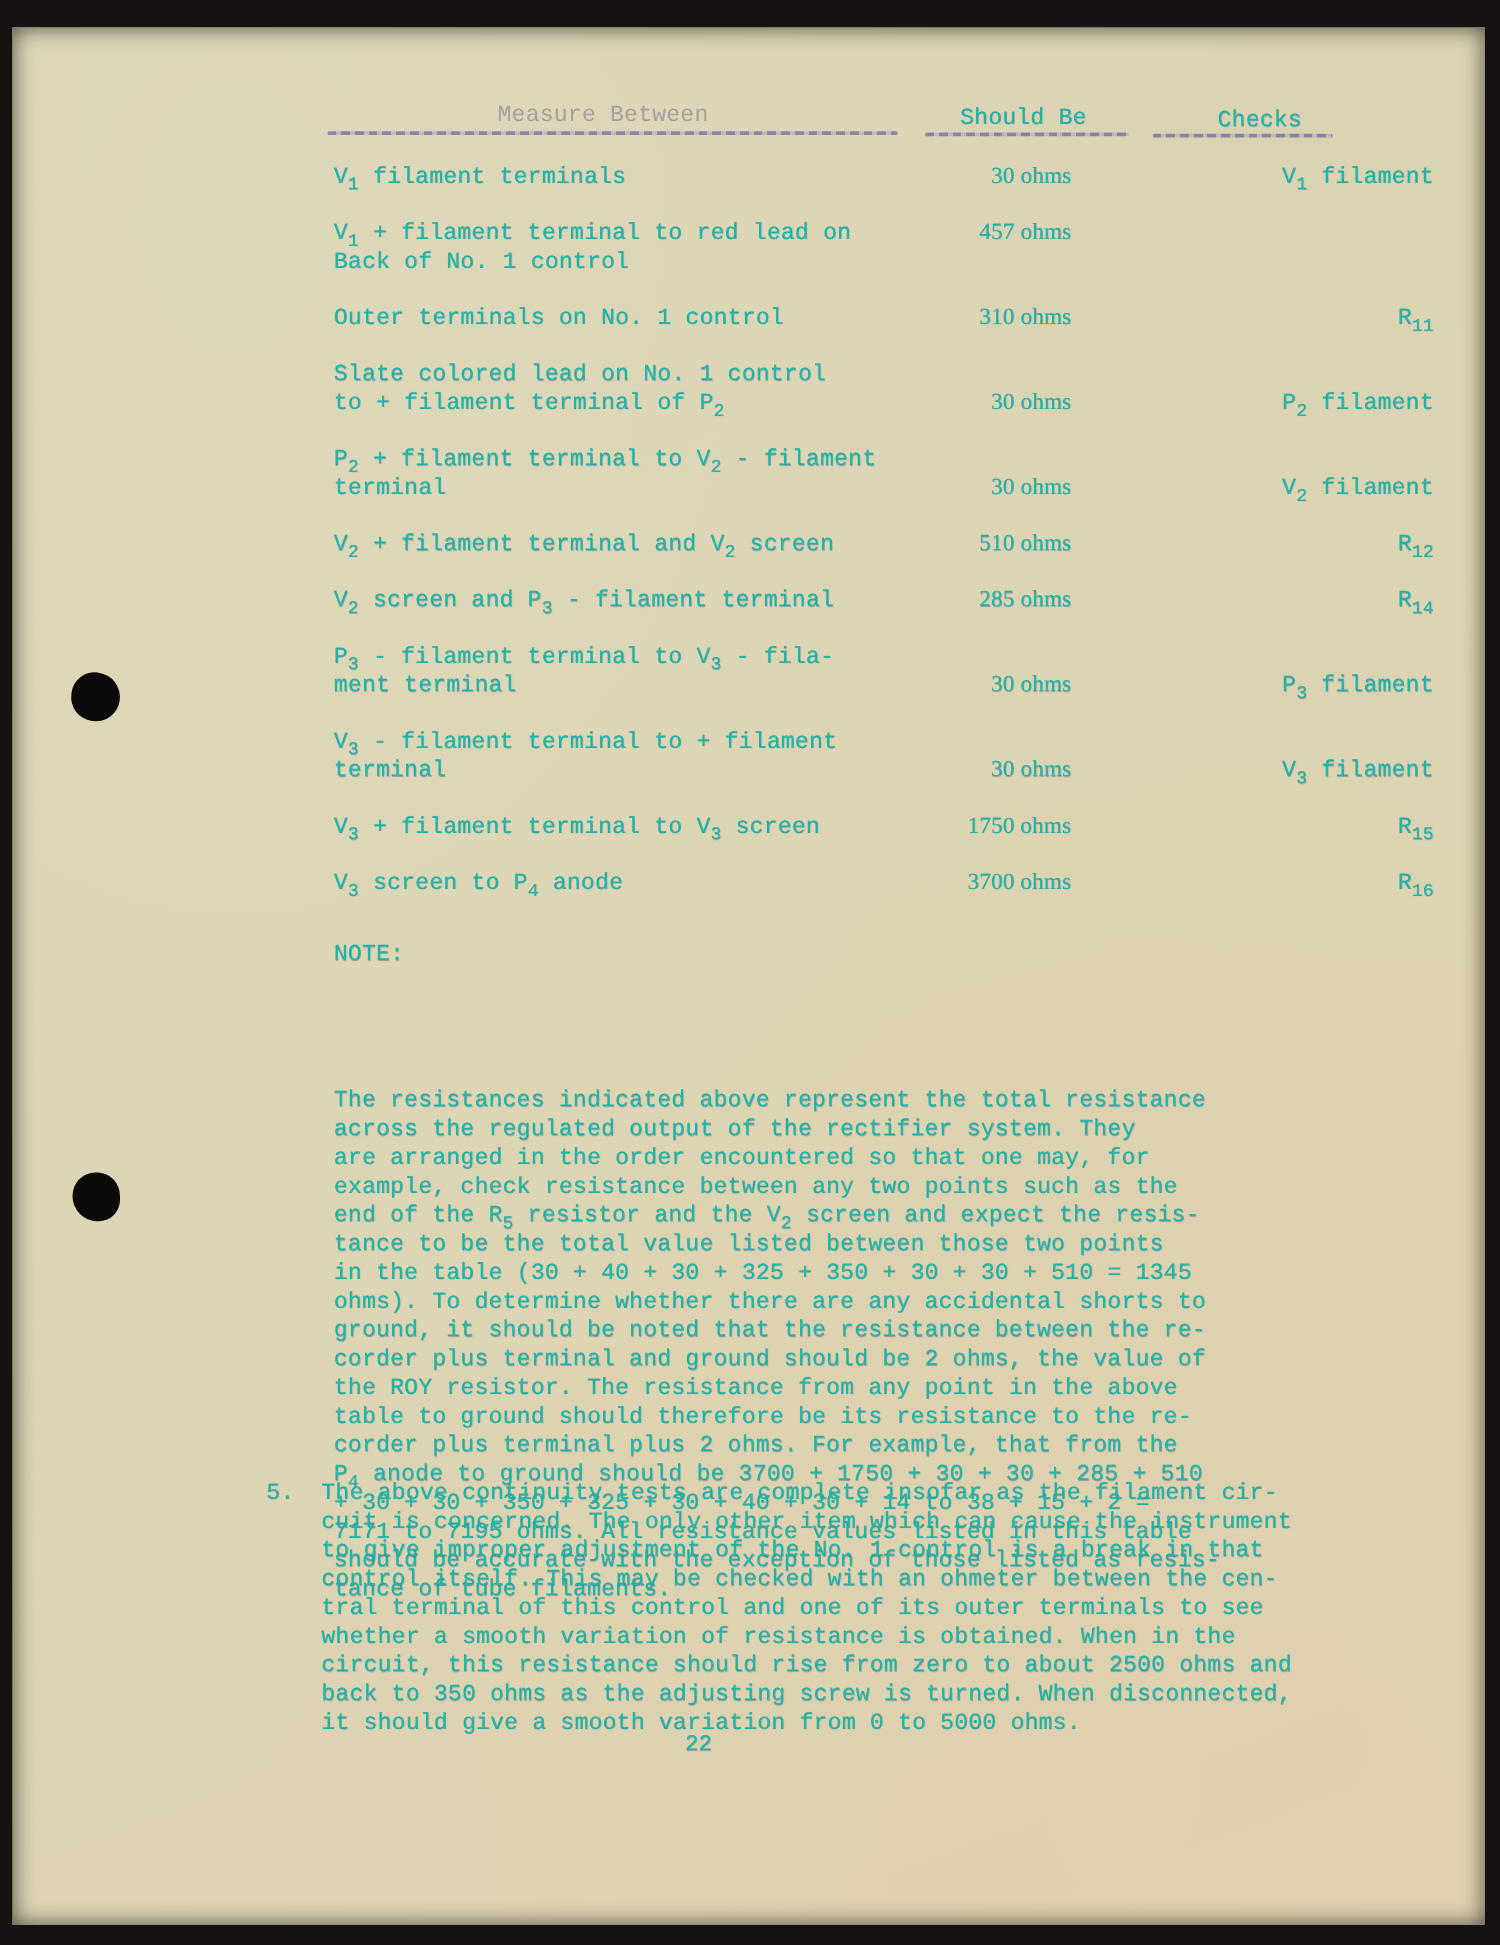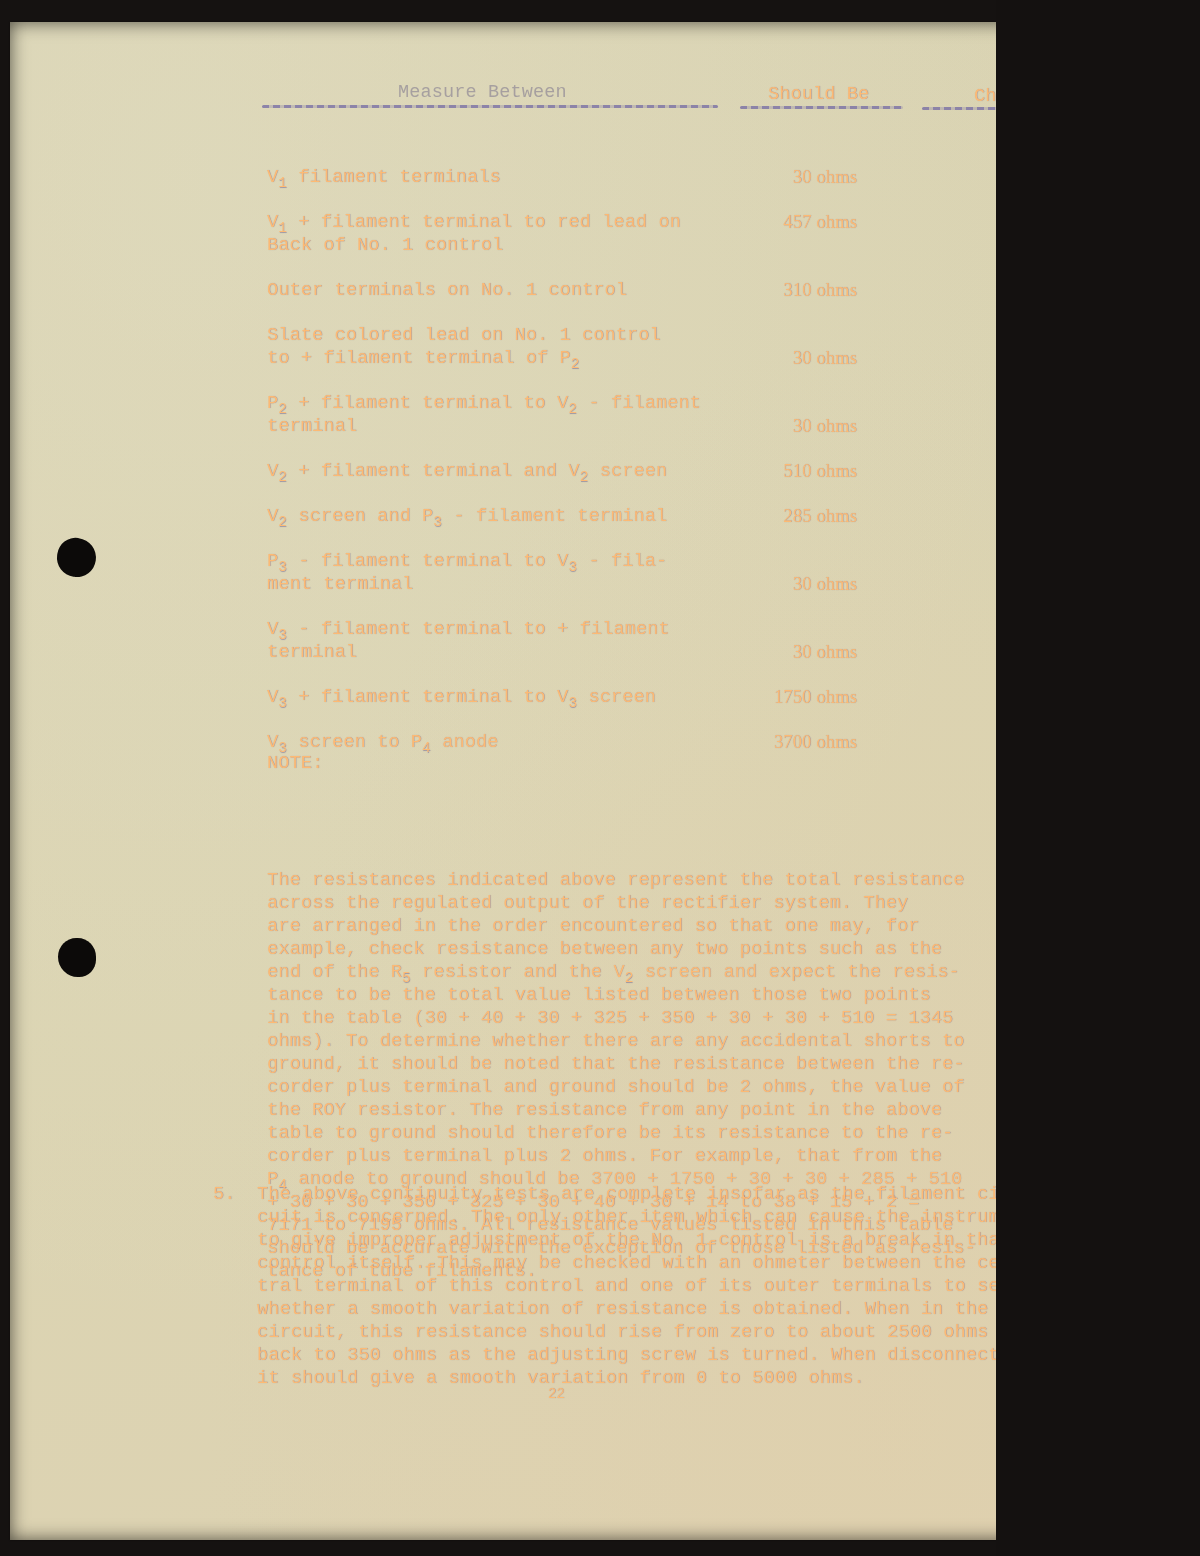--- a/index.html
+++ b/index.html
@@ -1,53 +1,53 @@
 <!DOCTYPE html>
 <html><head>
 <meta charset="utf-8">
 <style>
   html,body{margin:0;padding:0;background:#141110;}
   .scan{
-    position:relative;width:996px;height:1556px;overflow:hidden;
+    position:relative;width:1200px;height:1556px;overflow:hidden;
     background:#151211;
     font-family:"Liberation Mono","DejaVu Sans Mono",monospace;
   }
   .paper{
     position:absolute;left:10px;top:22px;width:1178px;height:1518px;
     background:
       radial-gradient(ellipse at 75% 92%, rgba(224,206,170,.55), rgba(224,206,170,0) 55%),
       radial-gradient(ellipse at 15% 10%, rgba(230,226,200,.35), rgba(230,226,200,0) 60%),
       linear-gradient(160deg,#d9d3b3 0%,#dbd4b2 55%,#ded2b2 100%);
     box-shadow:0 0 18px rgba(0,0,0,.65) inset, 0 0 2px rgba(0,0,0,.4);
   }
   .hole{position:absolute;background:#0c0a09;border-radius:50%;}
   .hole-1{left:57px;top:538px;width:39px;height:39px;transform:rotate(8deg);border-radius:48% 52% 50% 50%;}
   .hole-2{left:58px;top:938px;width:38px;height:39px;border-radius:50% 50% 46% 54%;}
-  .ink{color:#fdba74;text-shadow:0.4px 0.4px 0.8px rgba(80,70,140,.45);}
+  .ink{color:#14b8a6;text-shadow:0.4px 0.4px 0.8px rgba(80,70,140,.45);}
   .txt{font-size:18.5px;line-height:23px;letter-spacing:.15px;white-space:pre-line;}
   sub{font-size:.78em;vertical-align:-0.38em;line-height:0;}
   .hdr{position:absolute;font-size:18.5px;letter-spacing:.15px;}
   .hdr-faded{color:rgba(122,115,140,.55);text-shadow:none;}
   .rule{
     position:absolute;height:3px;opacity:.7;border-radius:2px;
     background:repeating-linear-gradient(90deg,#6a60a2 0 7px,rgba(106,96,162,.35) 7px 11px);
   }
-  .table{position:absolute;left:267px;top:130px;width:880px;margin-top:36px;}
+  .table{position:absolute;left:267px;top:130px;width:880px;}
   .row{display:grid;grid-template-columns:475px 115px 1fr;margin-bottom:22px;}
   .row .c1{white-space:pre-line;}
   .row .c2{text-align:right;font-family:Liberation Serif, serif;}
   .row .c3{padding-left:73px;text-align:right;}
   .row.end .c2,.row.end .c3{align-self:end;}
   .note{position:absolute;left:267px;top:752px;display:flex;flex-direction:column;}
   .note-label{width:73px;flex:0 0 73px;}
   .note-text{width:760px;margin-top:44px;}
   .item5{position:absolute;left:213px;top:1183px;display:flex;}
   .item5-num{width:44px;flex:0 0 44px;}
   .item5-text{width:830px;}
-  .pagenum{position:absolute;left:548px;top:1386px;font-size:14px;}
+  .pagenum{position:absolute;left:548px;top:1386px;font-size:18px;}
 </style>
 </head>
 <body>
 
 <div class="scan">
   <div class="paper"></div>
   <div class="hole hole-1"></div>
   <div class="hole hole-2"></div>
 
   <span class="hdr hdr-faded" style="left:398px;top:82px;">Measure Between</span>

